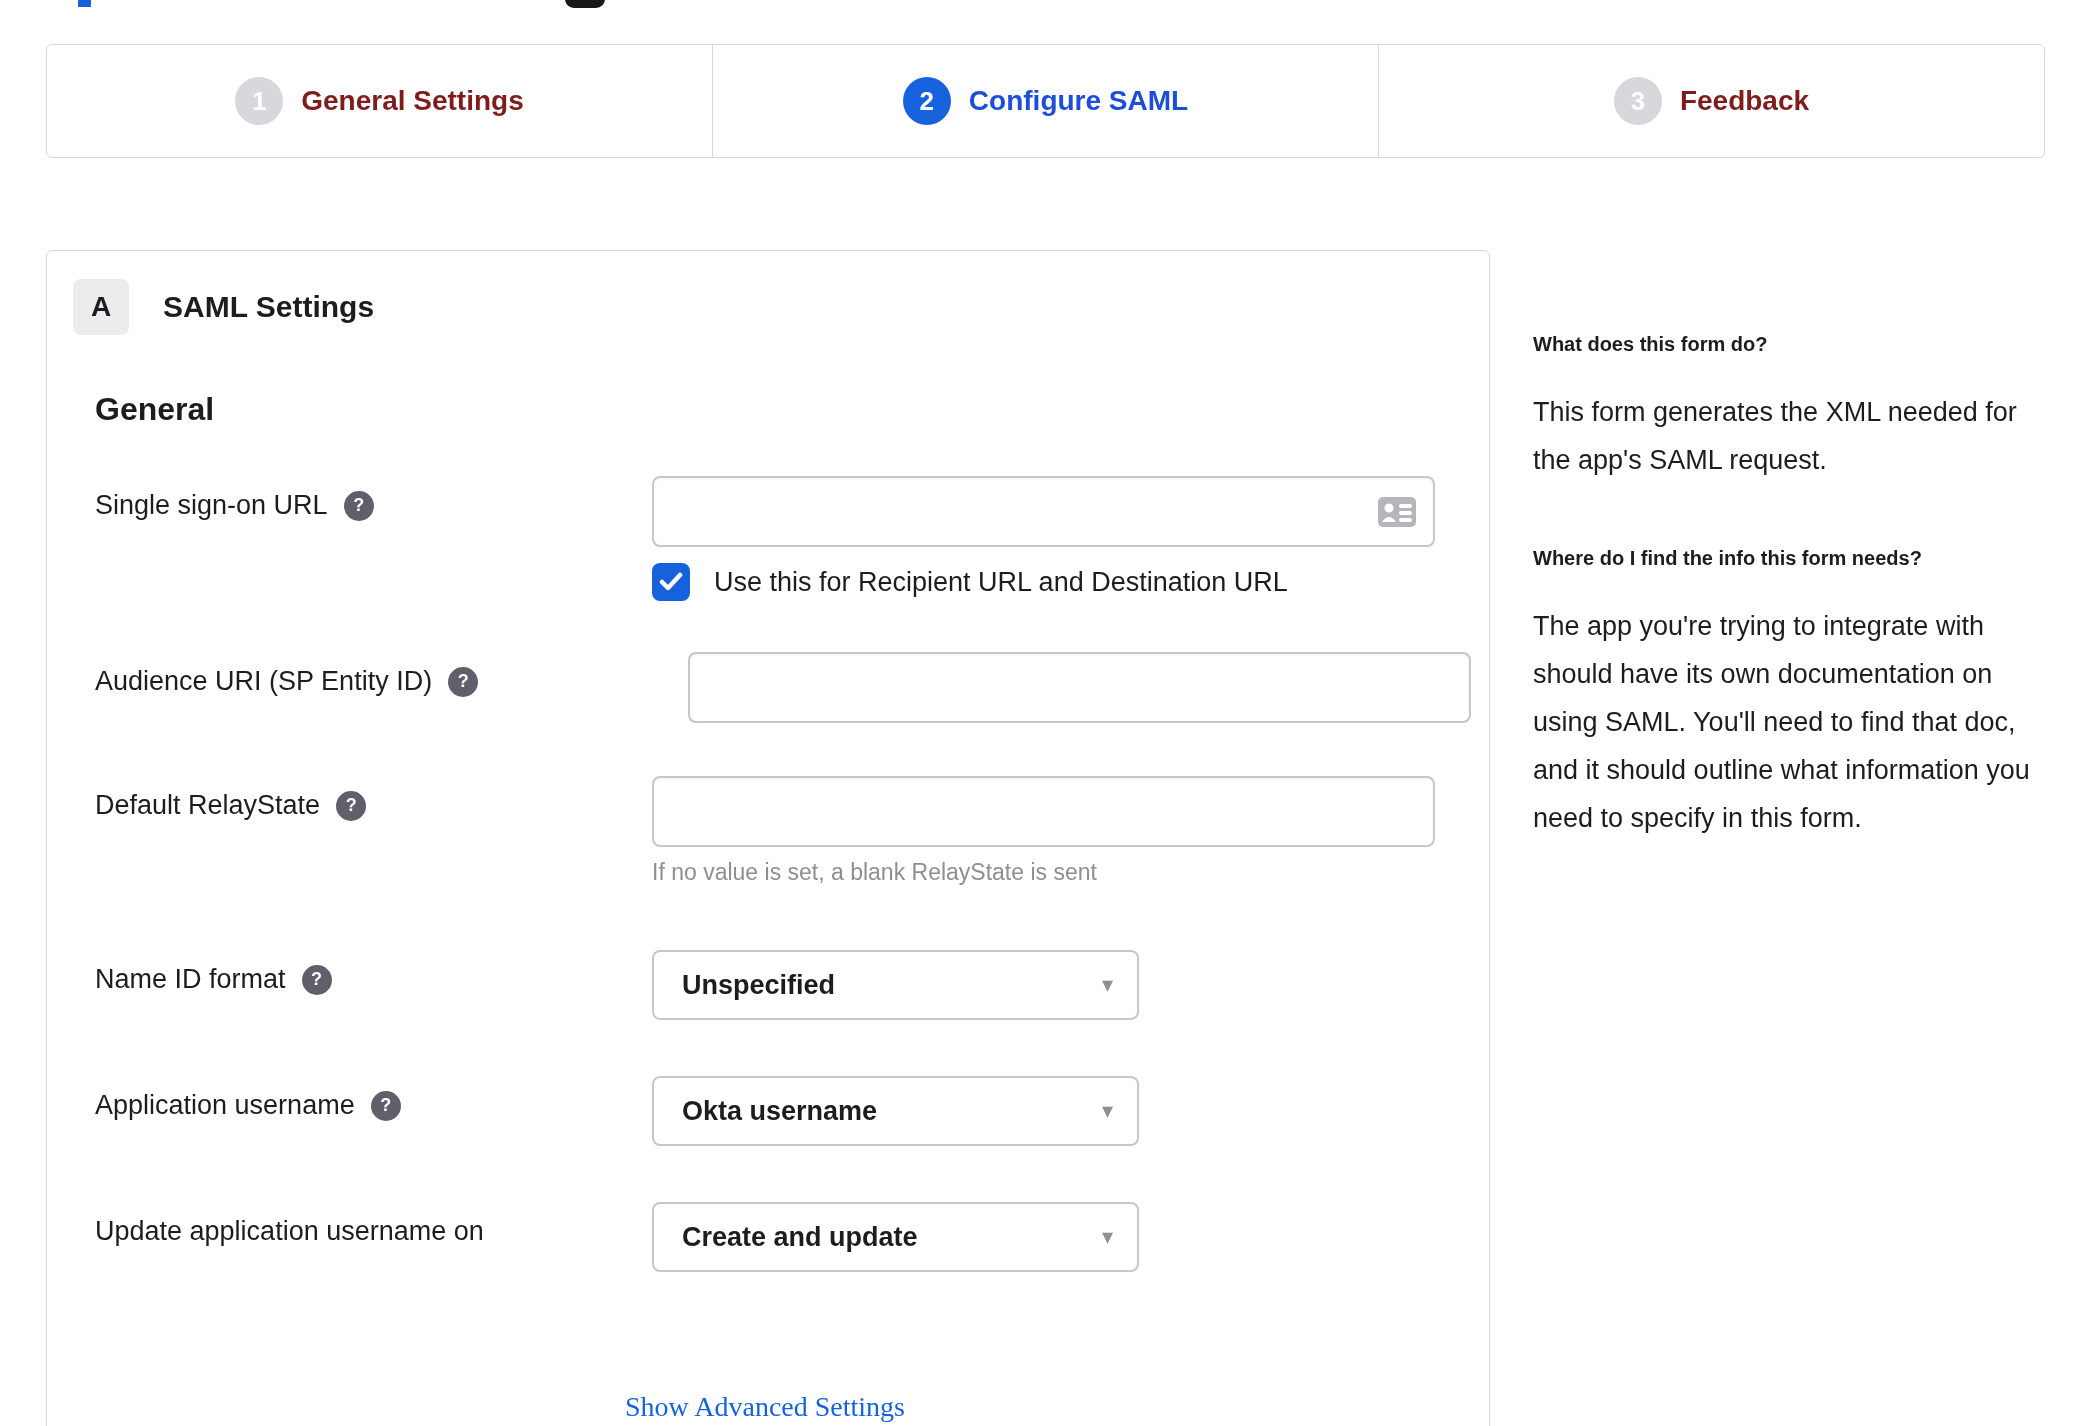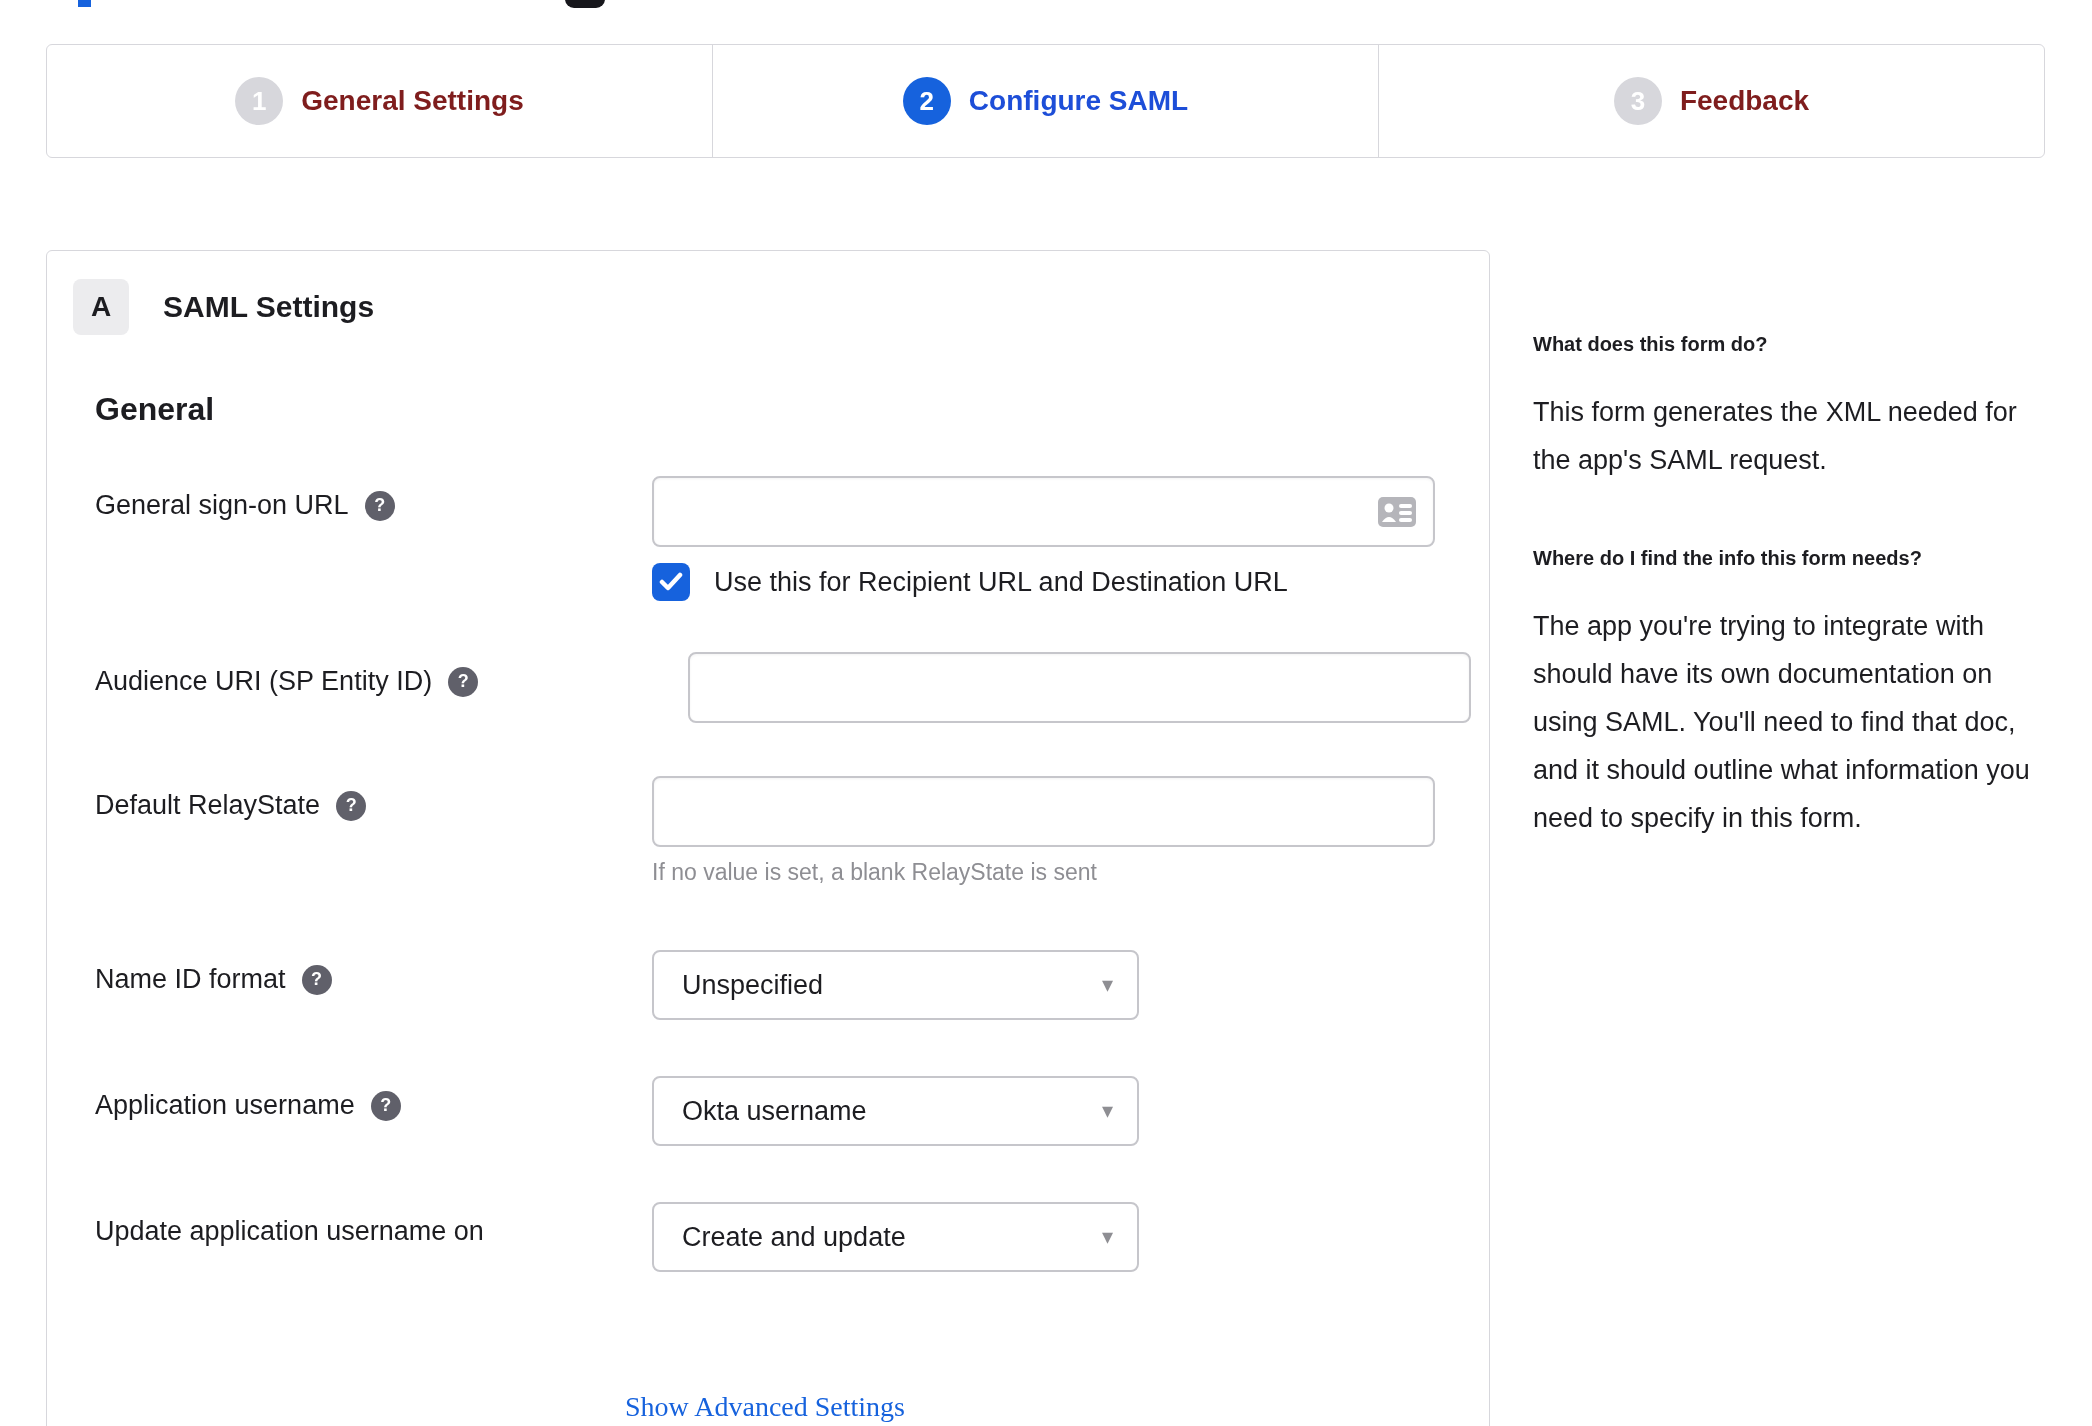--- a/index.html
+++ b/index.html
@@ -50,21 +50,21 @@
 
   .checkbox-row { display:flex; align-items:center; gap:24px; margin-top:16px; }
   .checkbox { width:38px; height:38px; border-radius:8px; background:#1662dd;
     display:flex; align-items:center; justify-content:center; cursor:pointer; flex:0 0 auto; }
   .checkbox-label { font-size:27px; }
 
   .helper-text { font-size:23px; color:#8e8e93; margin-top:12px; }
 
   .select { position:relative; width:487px; height:70px; background:#fff; border:2px solid #c6c6cb;
     border-radius:8px; display:flex; align-items:center; padding:0 56px 0 28px; cursor:pointer; }
-  .select-value { font-size:27px; color:#1d1d21; }
+  .select-value { font-size:27px; color:#1d1d21;font-weight:bold; }
   .select-caret { position:absolute; right:24px; top:50%; transform:translateY(-50%);
     font-size:22px; color:#8e8e93; }
 
   .mt-r1 { margin-top:48px; }
   .mt-r2 { margin-top:51px;gap:36px; }
   .mt-r3 { margin-top:53px; }
   .mt-r4 { margin-top:64px; }
   .mt-r5 { margin-top:56px; }
   .mt-r6 { margin-top:56px; }
 
@@ -106,21 +106,21 @@
     <div class="section-badge">A</div>
     <div class="section-title">SAML Settings</div>
   </div>
 
   <div class="group-heading">General</div>
 
   <div class="form">
 
     <div class="row mt-r1">
       <div class="label-cell">
-        <span class="field-label">General sign-on URL</span>
+        <span class="field-label">Single sign-on URL</span>
         <span class="help-icon">?</span>
       </div>
       <div class="control-cell">
         <div class="text-input">
           <input type="text" value="" style="">
           <span class="input-icon">
             <svg width="40" height="32" viewBox="0 0 40 32">
               <rect x="1" y="1" width="38" height="30" rx="5" fill="#b5b5ba"></rect>
               <circle cx="12" cy="12" r="4.5" fill="#ffffff"></circle>
               <path d="M5 26 q7 -10 14 0 z" fill="#ffffff"></path>

